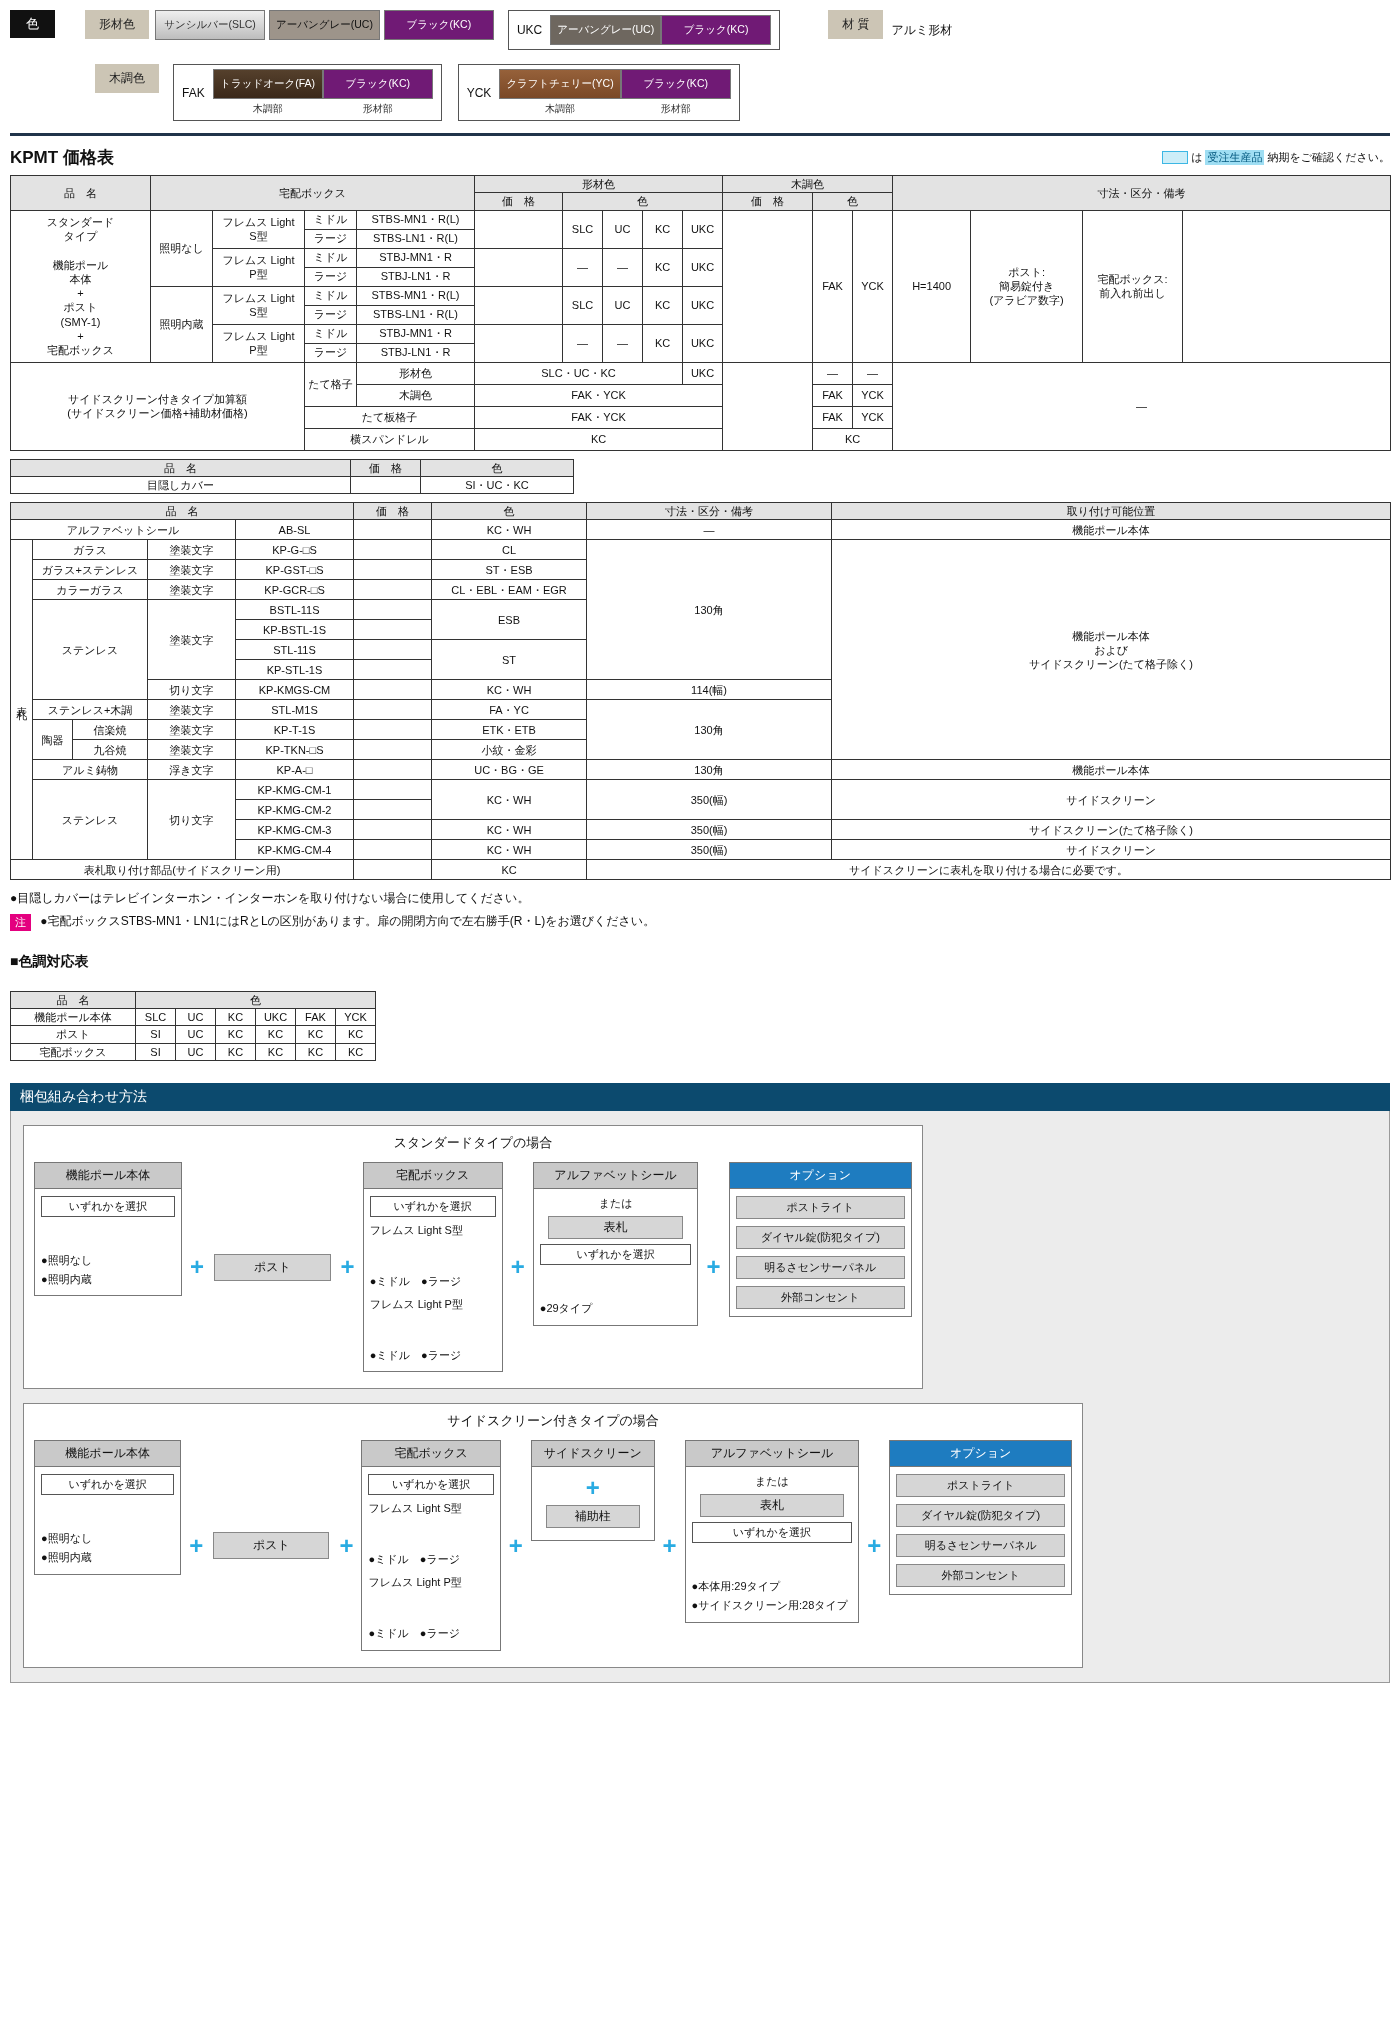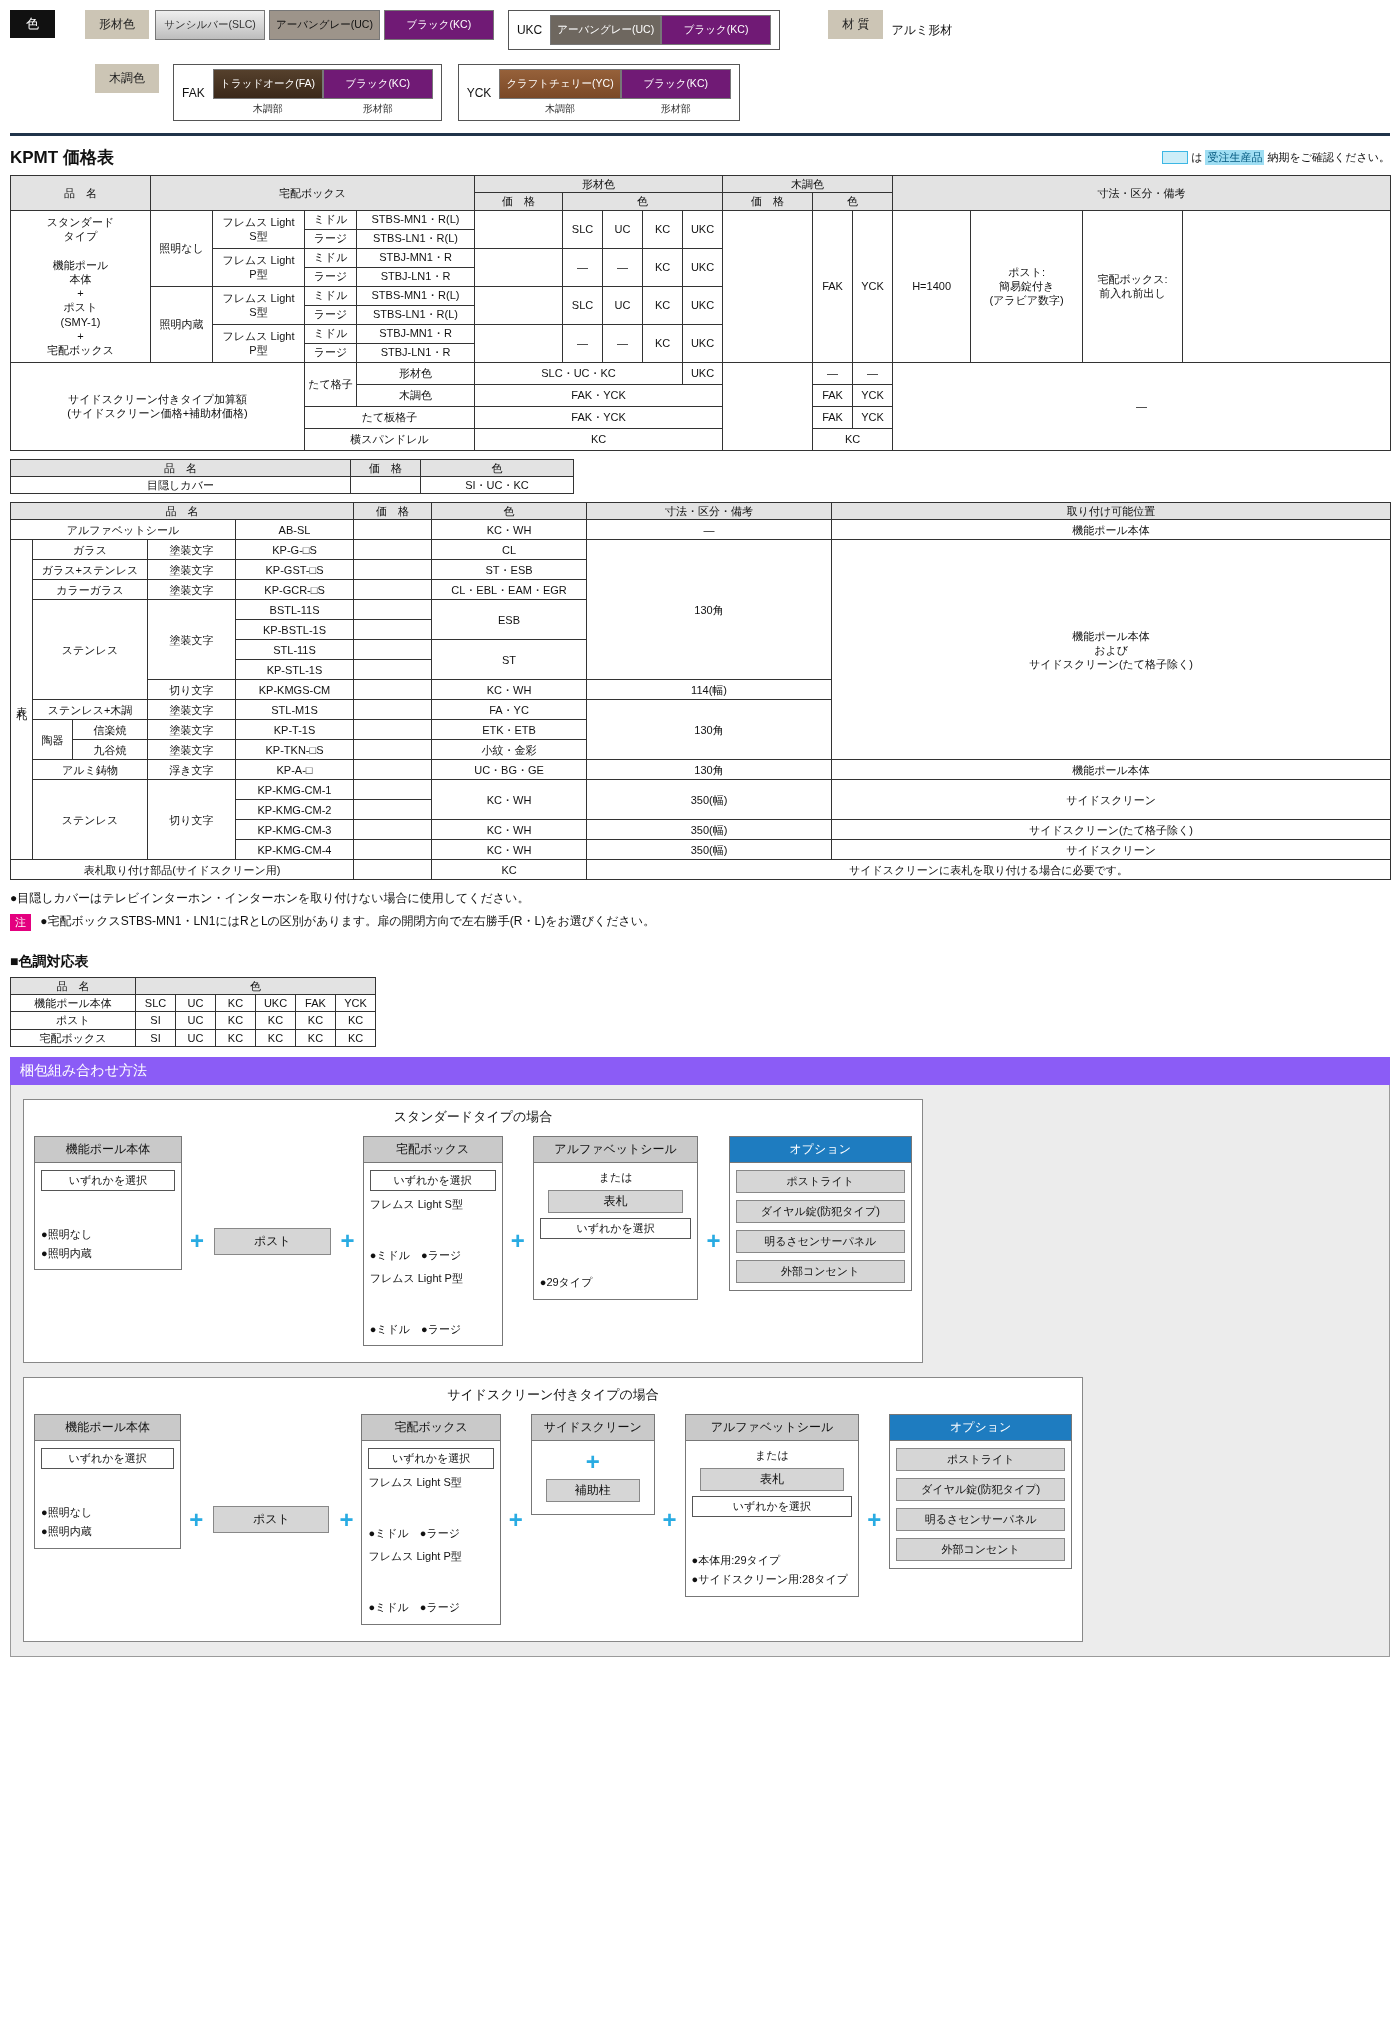--- a/index.html
+++ b/index.html
@@ -45,24 +45,24 @@
   tr.tall td { height:22px; }
   .hyo-table td { height:20px; }
   .vert { writing-mode:vertical-rl; text-orientation:upright; letter-spacing:3px; }
   .mt8 { margin-top:8px; }
 
   .notes { margin-top:10px; font-size:12px; }
   .note-line { margin-bottom:6px; text-align:left; }
   .chu-badge { display:inline-block; background:#e4007f; color:#fff; font-size:11px;
                padding:1px 5px; margin-right:6px; vertical-align:middle; }
 
-  .sub-title { font-size:14px; font-weight:bold; margin:22px 0 6px 0; }
+  .sub-title { font-size:14px; font-weight:bold; margin:22px 0 20px 0; }
 
   
-  .konpou-header { margin-top:10px; background:#8b5cf6; color:#fff; font-size:14px;
+  .konpou-header { margin-top:22px; background:#0c4a6e; color:#fff; font-size:14px;
                    padding:5px 10px; }
   .konpou-panel { background:#ececec; border:1px solid #9a9a9a; border-top:none; padding:14px 12px; }
   .case-box { background:#fff; border:1px solid #888; padding:8px 10px 16px 10px; margin-bottom:14px; }
   .case-title { text-align:center; font-size:13px; margin-bottom:10px; }
   .case-row { display:flex; align-items:flex-start; }
   .comp { border:1px solid #777; background:#fff; }
   .comp-h { background:#c9c9c9; border-bottom:1px solid #777; font-size:12px; text-align:center; padding:4px 2px; }
   .comp-h.option-h { background:#1e7cc0; color:#fff; }
   .comp-b { padding:7px 6px; font-size:11px; }
   .select-box { border:1px solid #555; background:#fff; text-align:center; font-size:11px;

